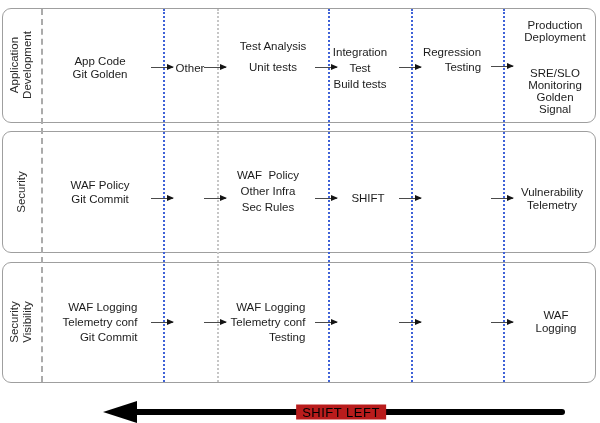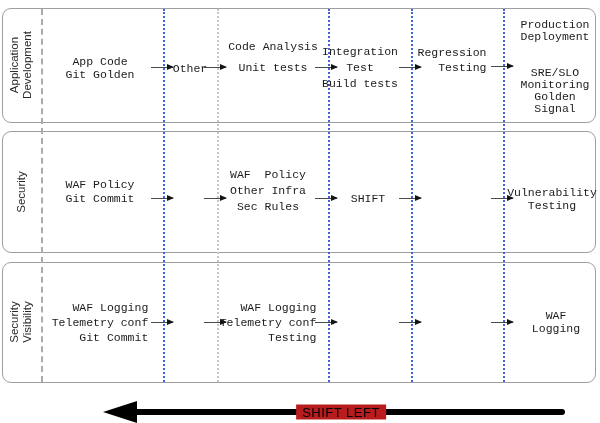--- a/index.html
+++ b/index.html
@@ -18,21 +18,21 @@
   .vl-dot-blue{border-left:2px dotted #3f62d7;}
   .vl-dot-gray{border-left:2px dotted #c6c6c6;}
   
   .lane-label{
     position:absolute;transform:translate(-50%,-50%) rotate(-90deg);
     white-space:pre;text-align:center;font-size:11.5px;line-height:13px;color:#2a2a2a;
   }
   
   .stage{
     position:absolute;transform:translate(-50%,-50%);
-    white-space:pre-wrap;text-align:center;font-size:11.5px;line-height:13px;color:#1c1c1c;font-family:Liberation Mono, monospace;
+    white-space:pre-wrap;text-align:center;font-size:11.5px;line-height:13px;color:#1c1c1c;
   }
   .lh12{line-height:12px;}  .lh14{line-height:14px;}
   .lh15{line-height:15px;text-align:right;}  .lh16{line-height:16px;}  .lh21{line-height:21px;}
   
   .fa{position:absolute;width:22px;height:0;border-top:1px solid #4a4a4a;}
   .fa::after{
     content:"";position:absolute;right:-1px;top:-4px;width:0;height:0;
     border-top:3.5px solid transparent;border-bottom:3.5px solid transparent;border-left:7px solid #141414;
   }
   
@@ -64,21 +64,21 @@
 
   <div class="lane-label" style="left:21px;top:65px">Application
 Development</div>
   <div class="lane-label" style="left:21px;top:192px">Security</div>
   <div class="lane-label" style="left:21px;top:322px">Security
 Visibility</div>
 
   <div class="stage" style="left:100px;top:68px">App Code
 Git Golden</div>
   <div class="stage" style="left:190px;top:68px">Other</div>
-  <div class="stage lh21" style="left:273px;top:57px">Code Analysis
+  <div class="stage lh21" style="left:273px;top:57px">Test Analysis
 Unit tests</div>
   <div class="stage lh16" style="left:360px;top:68px">Integration
 Test
 Build tests</div>
   <div class="stage lh15" style="left:452px;top:60px">Regression
 Testing</div>
   <div class="stage lh12" style="left:555px;top:67px">Production
 Deployment
 
 
@@ -86,21 +86,21 @@
 Monitoring
 Golden Signal</div>
 
   <div class="stage lh14" style="left:100px;top:192px">WAF Policy
 Git Commit</div>
   <div class="stage lh16" style="left:268px;top:191px">WAF  Policy
 Other Infra
 Sec Rules</div>
   <div class="stage" style="left:368px;top:198px">SHIFT</div>
   <div class="stage" style="left:552px;top:199px">Vulnerability
-Testing</div>
+Telemetry</div>
 
   <div class="stage lh15" style="left:100px;top:322px">WAF Logging
 Telemetry conf
 Git Commit</div>
   <div class="stage lh15" style="left:268px;top:322px">WAF Logging
 Telemetry conf
 Testing</div>
   <div class="stage" style="left:556px;top:322px">WAF Logging</div>
 
   <div class="fa" style="left:151px;top:67px"></div>

